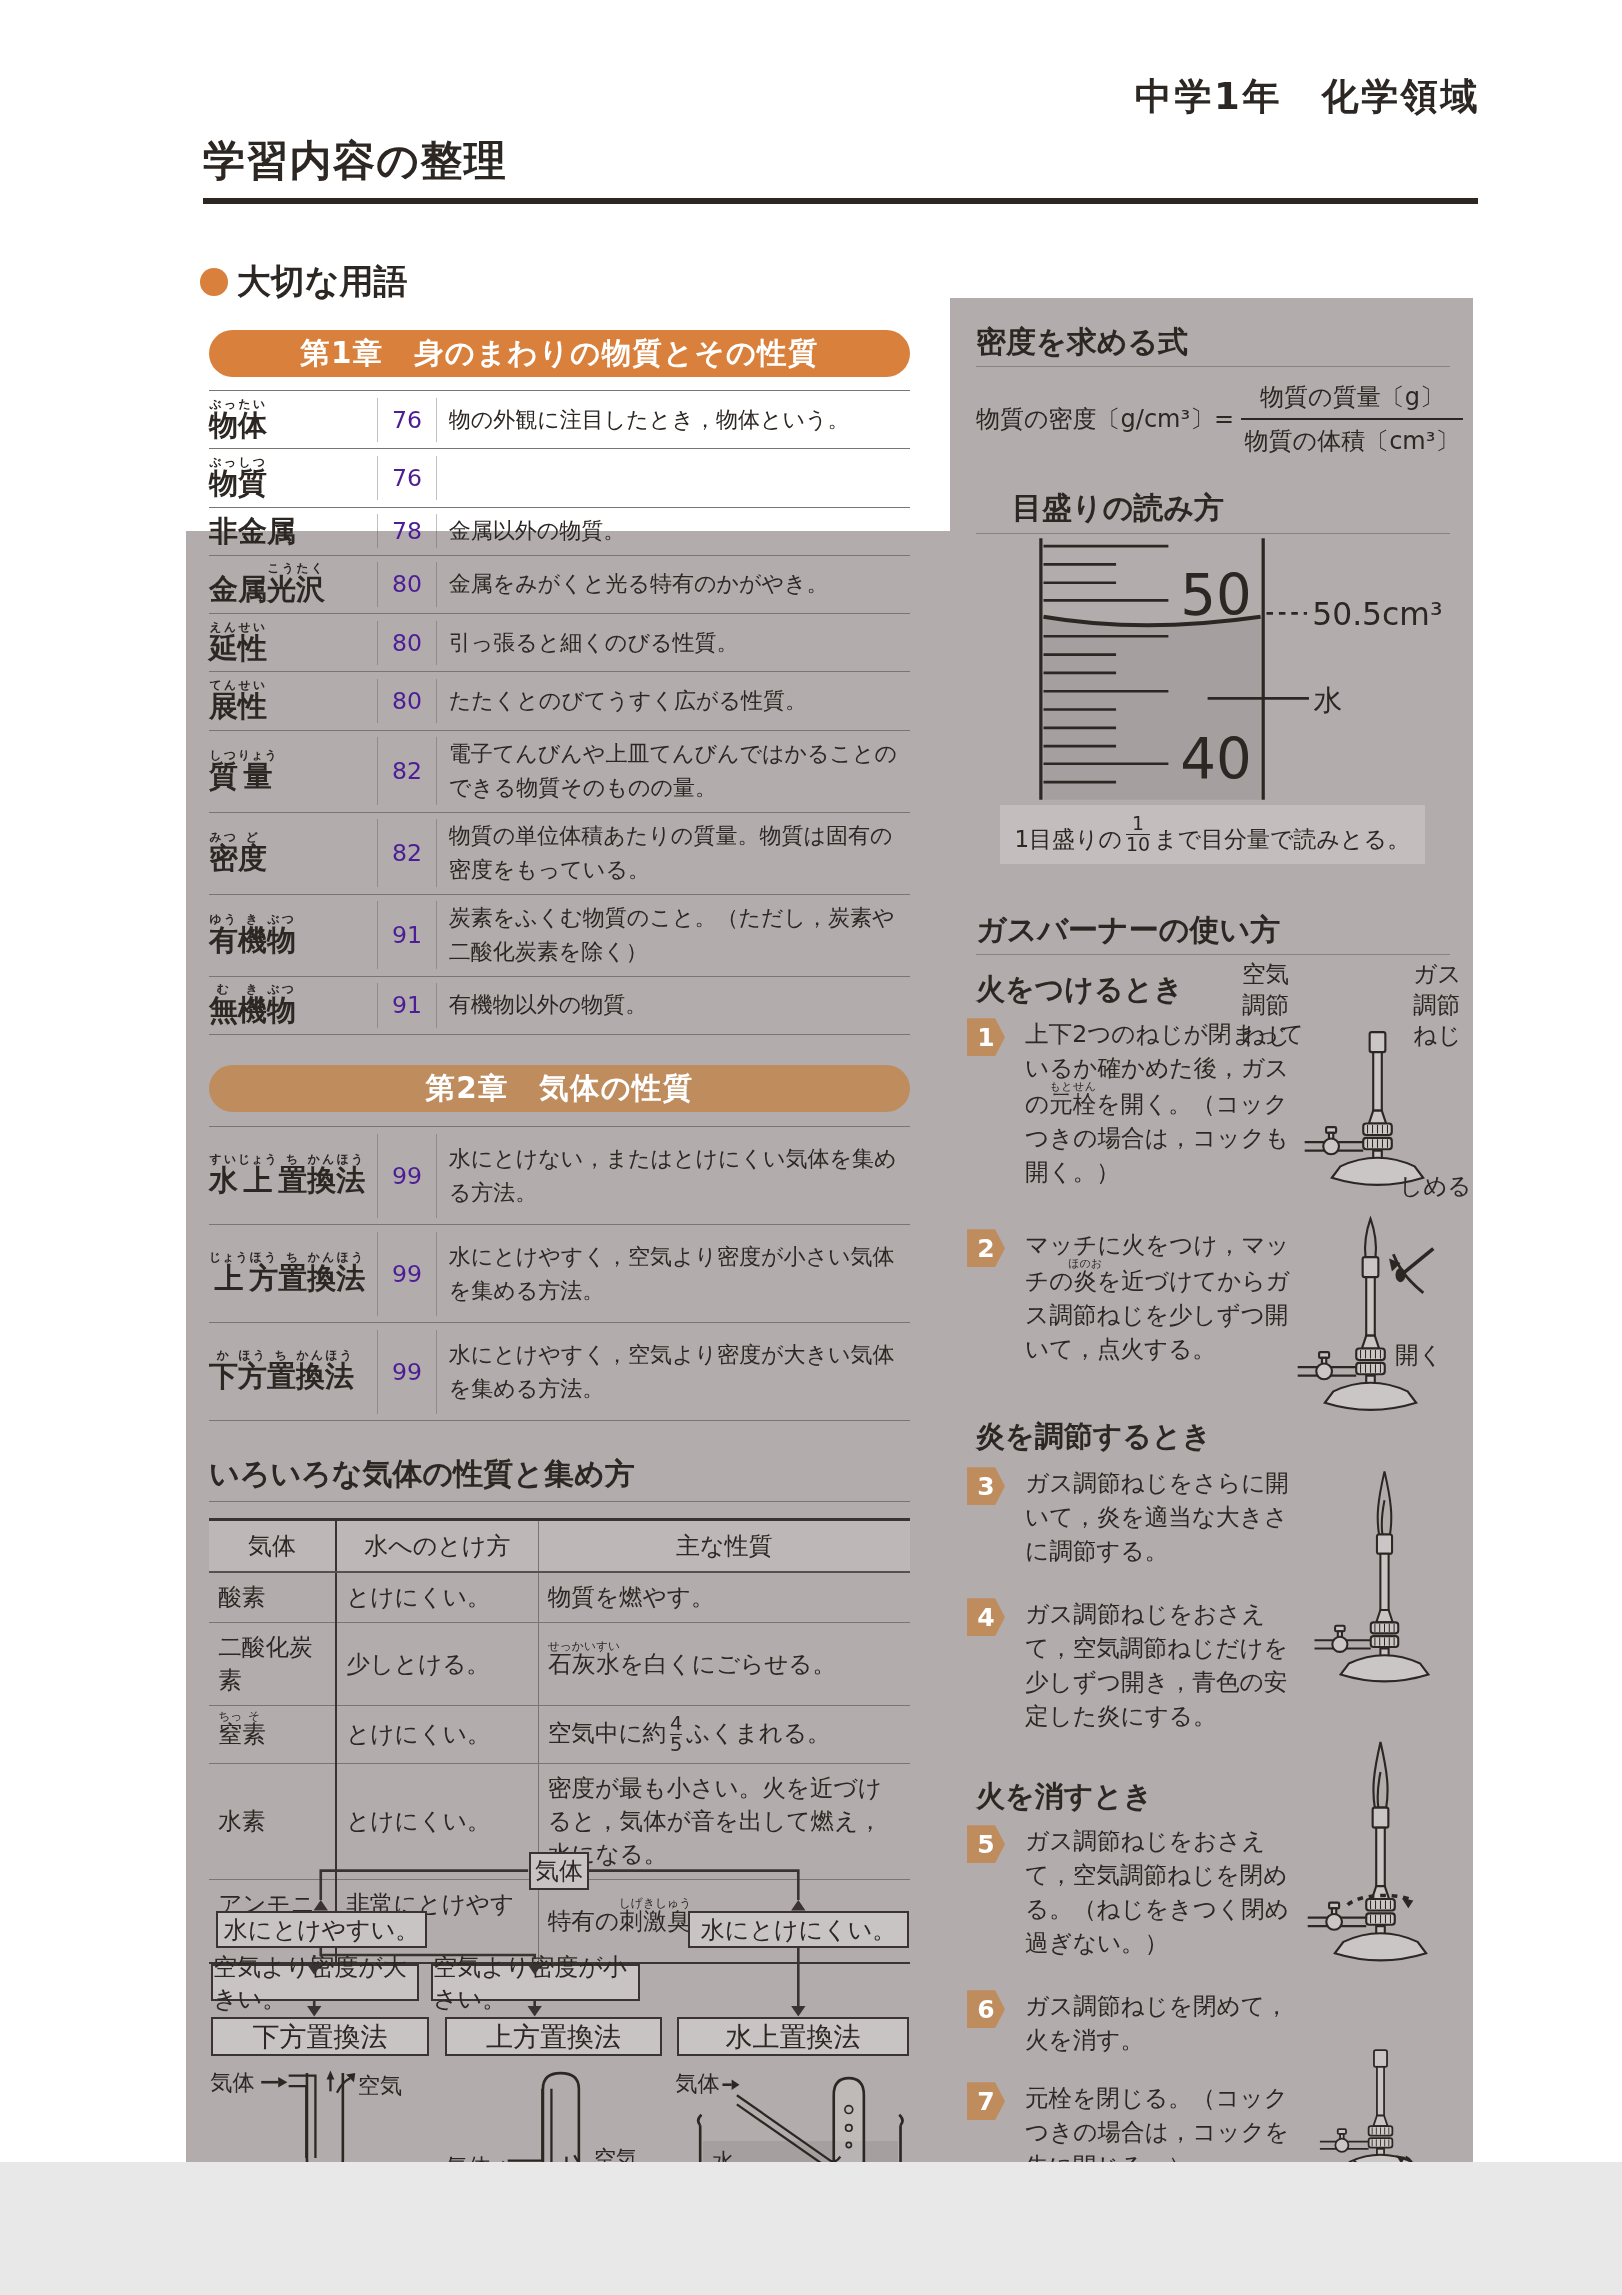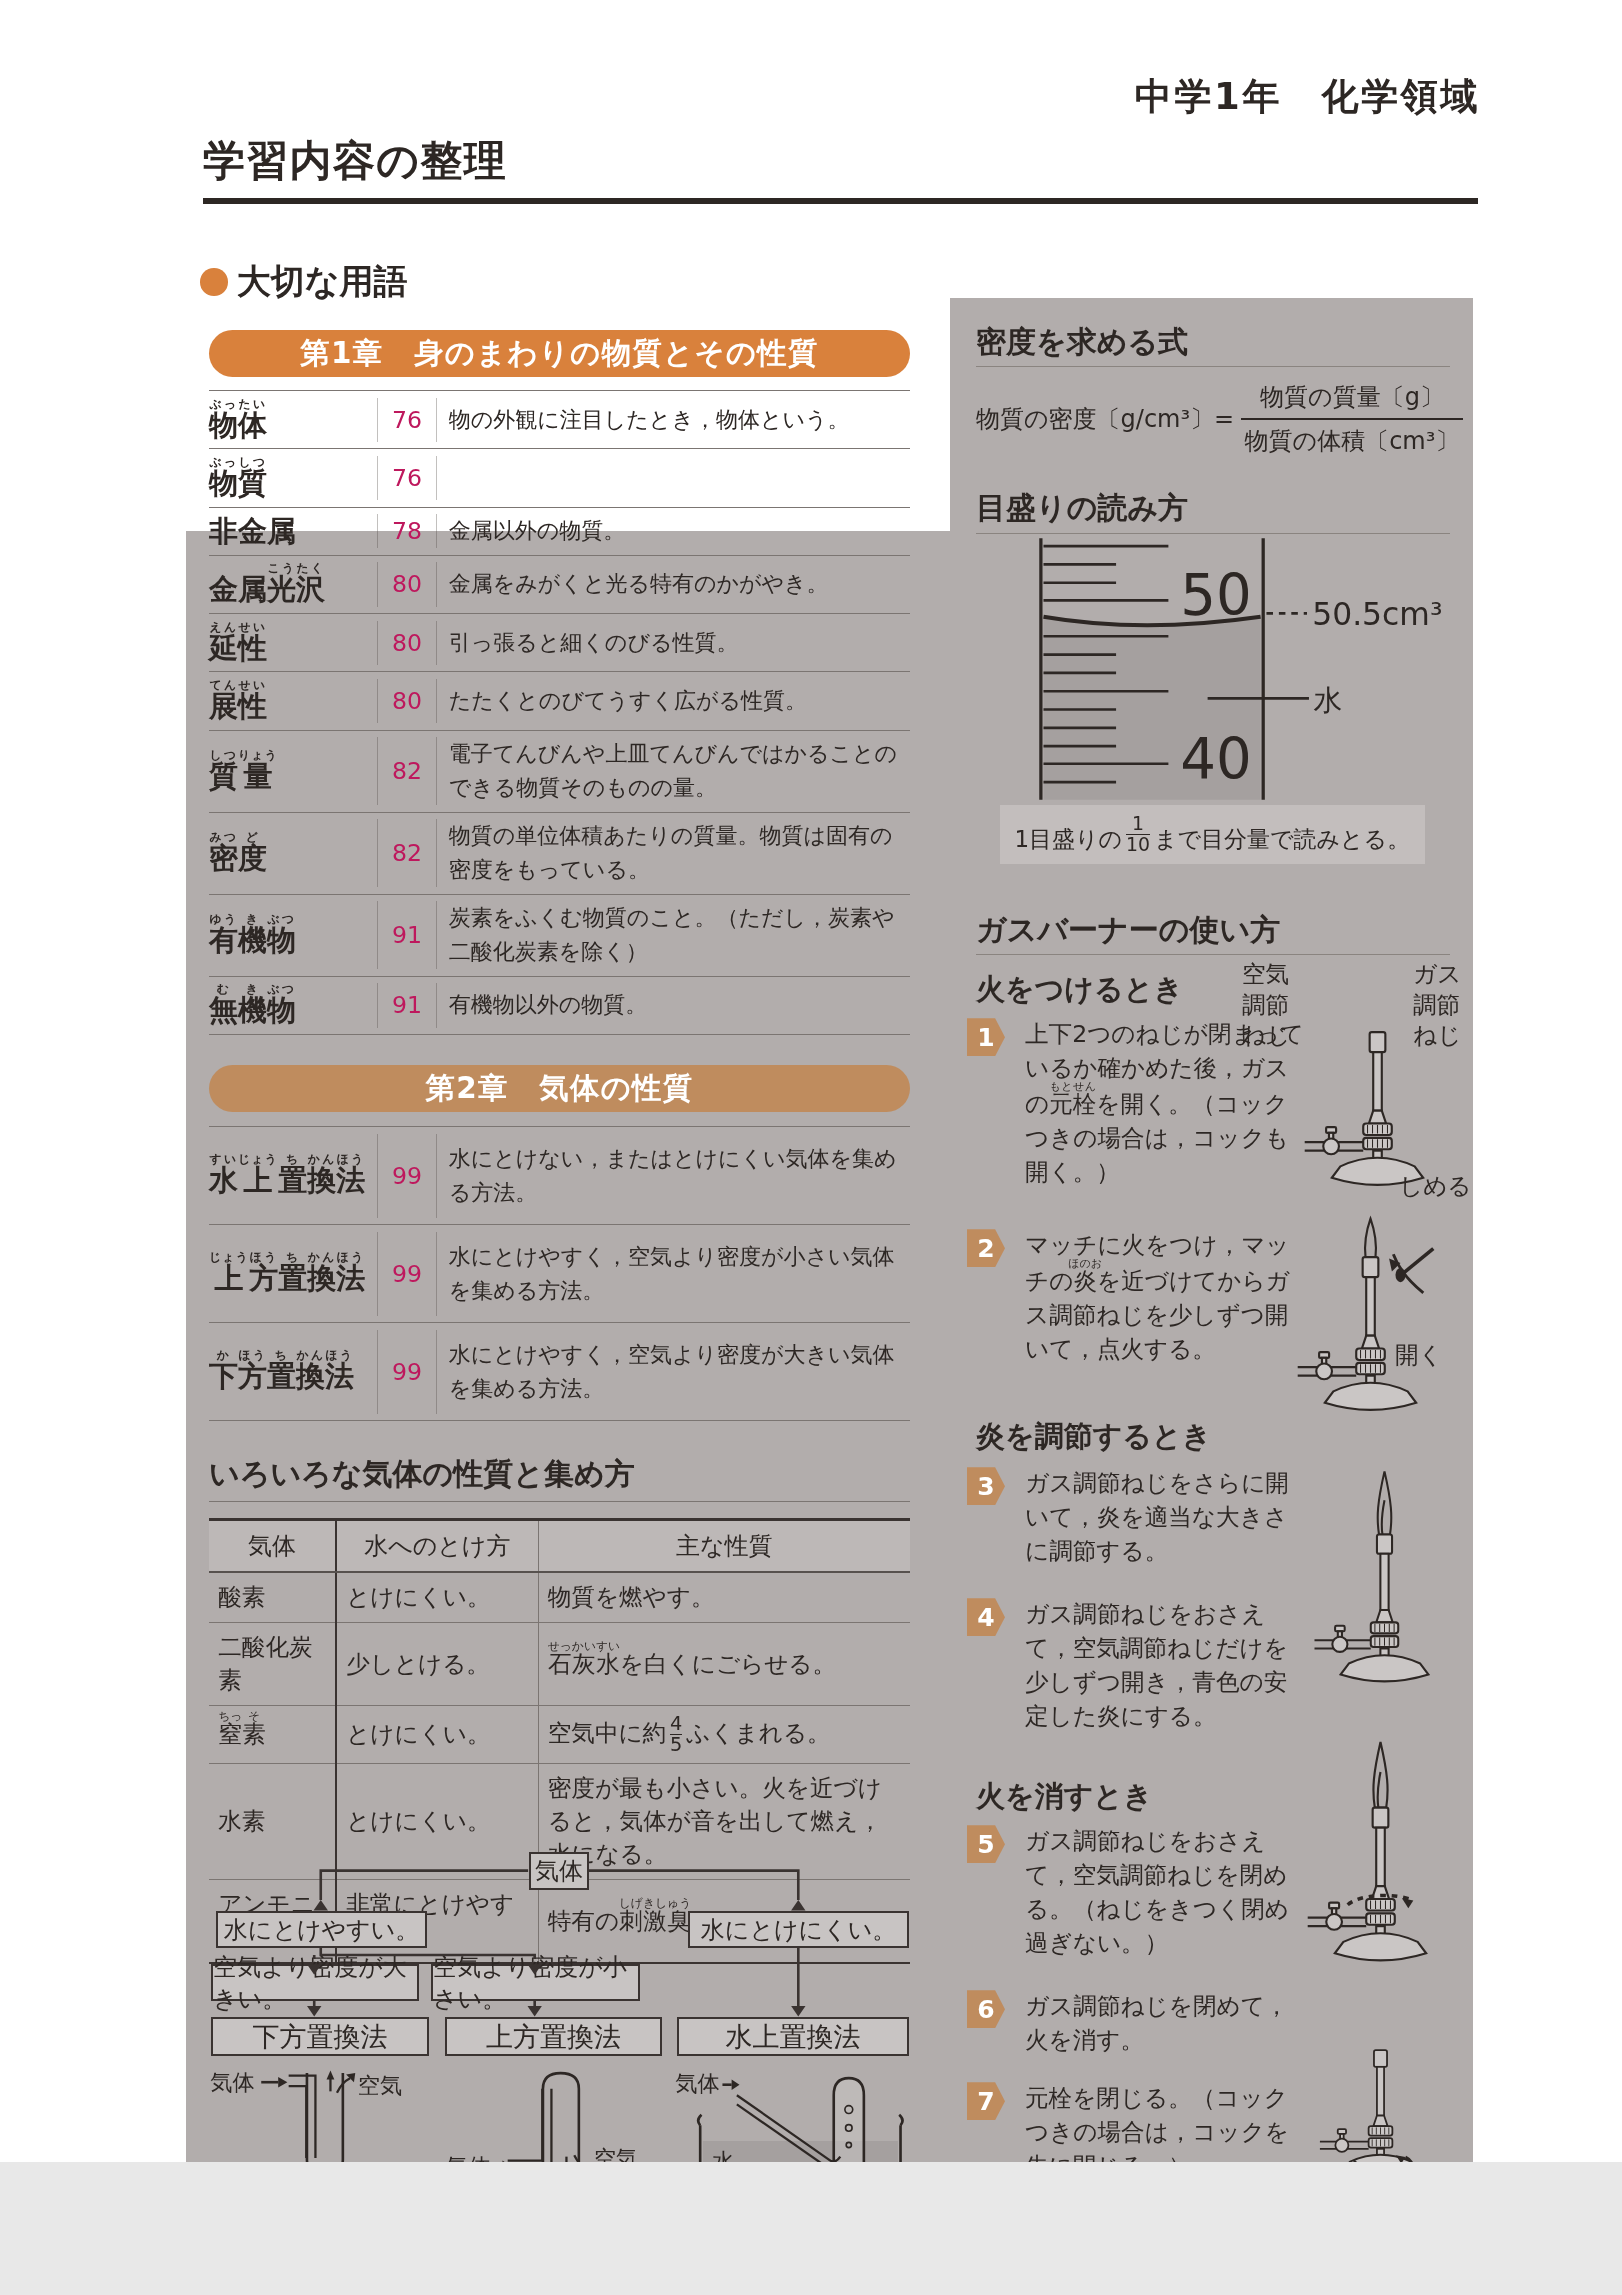--- a/index.html
+++ b/index.html
@@ -16,21 +16,21 @@
   .terms-head{position:absolute;left:200px;top:259px;font-size:34px;font-weight:bold;display:flex;align-items:center;}
   .bullet{width:27.5px;height:27.5px;border-radius:50%;background:#d9813c;display:inline-block;margin-right:9.2px;}
   .banner{position:absolute;left:209px;width:701px;height:47px;border-radius:23.6px;color:#fff;
           font-size:29.4px;font-weight:bold;display:flex;align-items:center;justify-content:center;letter-spacing:1.3px;}
   .banner1{top:330px;background:#d9813c;}
   .banner2{top:1065px;background:#bf8c5e;}
   .term-table{position:absolute;left:209px;width:701px;border-bottom:1.3px solid #7b7572;}
   .term-row{display:flex;align-items:center;padding:6.5px 0;border-top:1.3px solid #7b7572;box-sizing:border-box;}
   .term-cell{width:168px;font-size:29px;font-weight:bold;line-height:1.15;flex-shrink:0;}
   .term-cell ruby rt{font-size:11.8px;font-weight:bold;letter-spacing:1.3px;}
-  .page-cell{width:58px;flex-shrink:0;text-align:center;font-size:23.6px;color:#be185d;
+  .page-cell{width:58px;flex-shrink:0;text-align:center;font-size:23.6px;color:#4c1d95;
              border-left:0.7px solid rgba(80,74,70,.35);border-right:0.7px solid rgba(80,74,70,.35);align-self:stretch;
              display:flex;align-items:center;justify-content:center;}
   .desc-cell{flex:1;padding-left:11.8px;font-size:22px;line-height:34px;}
   .desc-cell ruby rt,.rich ruby rt{font-size:11px;}
   #ch1rows{top:390px;}
   #ch2rows{top:1126px;}
   #ch2rows .term-row{min-height:98px;}
   
   .frac{display:inline-flex;flex-direction:column;vertical-align:middle;text-align:center;font-size:0.82em;line-height:1.05;margin:0 3.9px;}
   .frac .den{border-top:1.3px solid currentColor;}
@@ -274,21 +274,21 @@
   <div class="sec-head" style="top:322px;">密度を求める式</div>
   <div class="sec-rule" style="top:366px;"></div>
   <div class="formula">
     <span>物質の密度〔g/cm³〕=</span>
     <span class="fm-frac">
       <span class="fm-num">物質の質量〔g〕</span>
       <span class="fm-den">物質の体積〔cm³〕</span>
     </span>
   </div>
 
-  <div class="sec-head" style="top:488px;">目盛りの読み方</div>
+  <div class="sec-head" style="top:488px;margin-left:36px;">目盛りの読み方</div>
   <div class="sec-rule" style="top:533px;"></div>
   <svg class="abs" style="left:1018px;top:538px;" width="442" height="262" viewBox="0 0 676 400">
     <path d="M39,120 Q190,146 371,120 L371,400 L39,400 Z" fill="#a5a09f"></path>
     <line x1="35" y1="0" x2="35" y2="400" stroke="#2d2724" stroke-width="5"></line>
     <line x1="375" y1="0" x2="375" y2="400" stroke="#2d2724" stroke-width="5"></line>
     <g stroke="#2d2724" stroke-width="4">
       <line x1="39" y1="12" x2="230" y2="12"></line>
         <line x1="39" y1="40" x2="150" y2="40"></line>
         <line x1="39" y1="68" x2="150" y2="68"></line>
       <line x1="39" y1="95" x2="230" y2="95"></line>

